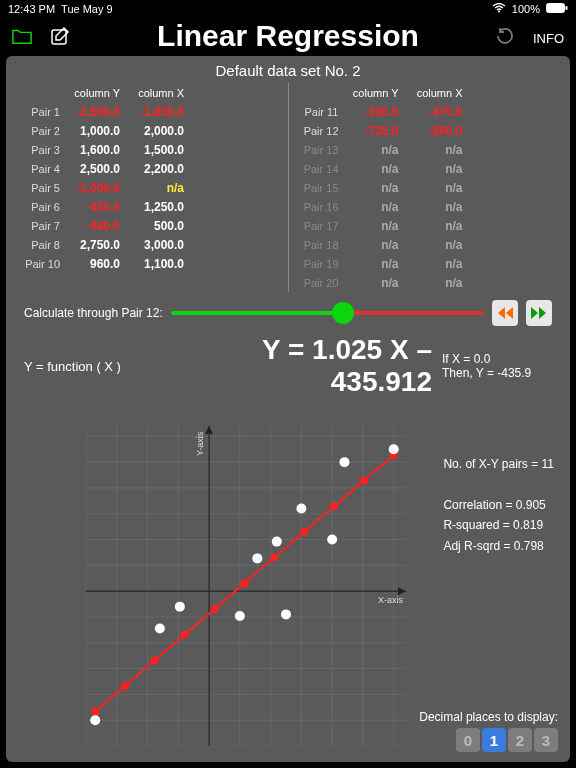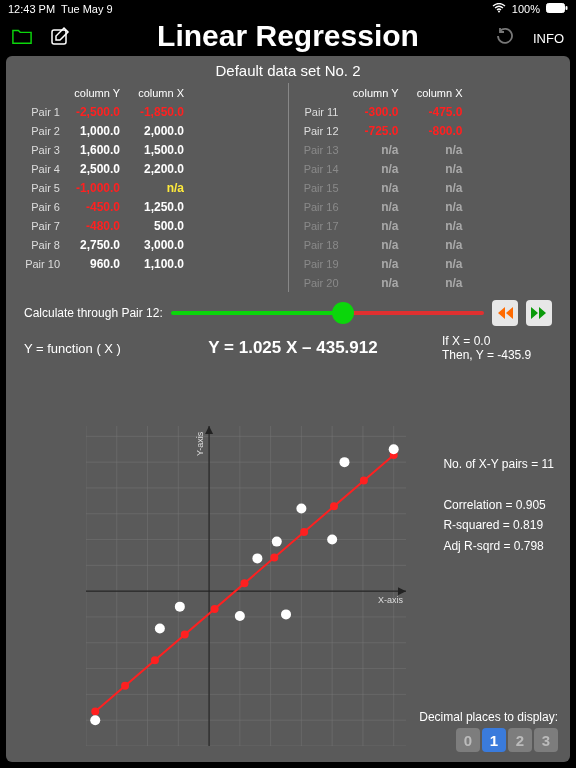--- a/index.html
+++ b/index.html
@@ -41,21 +41,21 @@
   .slider-label { font-size:12px; }
   .slider-track { flex:1; position:relative; height:4px; border-radius:2px; overflow:visible; }
   .slider-left { position:absolute; left:0; top:0; bottom:0; width:55%; background:#0bd60b; border-radius:2px 0 0 2px; }
   .slider-right { position:absolute; right:0; top:0; bottom:0; width:45%; background:#e03030; border-radius:0 2px 2px 0; }
   .slider-thumb { position:absolute; top:50%; left:55%; transform:translate(-50%,-50%); width:22px; height:22px; border-radius:50%; background:#0bd60b; }
   .step-btn { width:26px; height:26px; background:#e7e7e7; border-radius:4px; display:flex; align-items:center; justify-content:center; }
 
   
   .eq-row { display:flex; align-items:center; margin:4px 10px 2px 10px; gap:10px; }
   .eq-label { font-size:13px; width:120px; }
-  .eq-text { flex:1; text-align:center; font-size:17px; font-weight:600; }
+  .eq-text { flex:1; text-align:right; font-size:28px; font-weight:600; }
   .eq-side { width:110px; font-size:12px; }
 
   
   .stats { position:absolute; right:16px; top:398px; font-size:12px; line-height:1.7; }
 
   
   .chart-wrap { position:absolute; left:80px; top:370px; width:320px; height:320px; }
 
   
   .dec-wrap { position:absolute; right:12px; bottom:10px; font-size:12px; text-align:right; }

